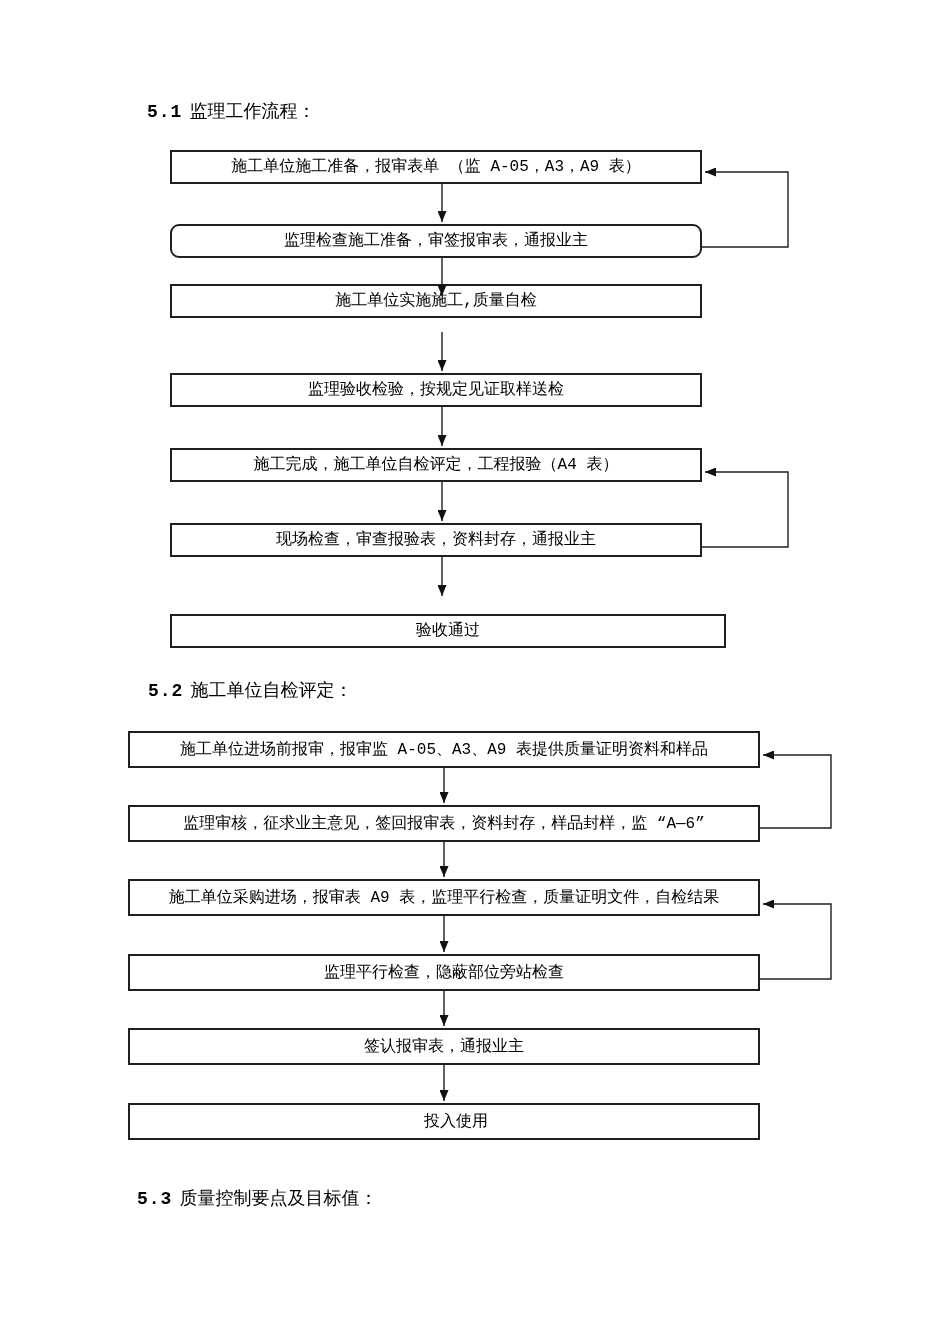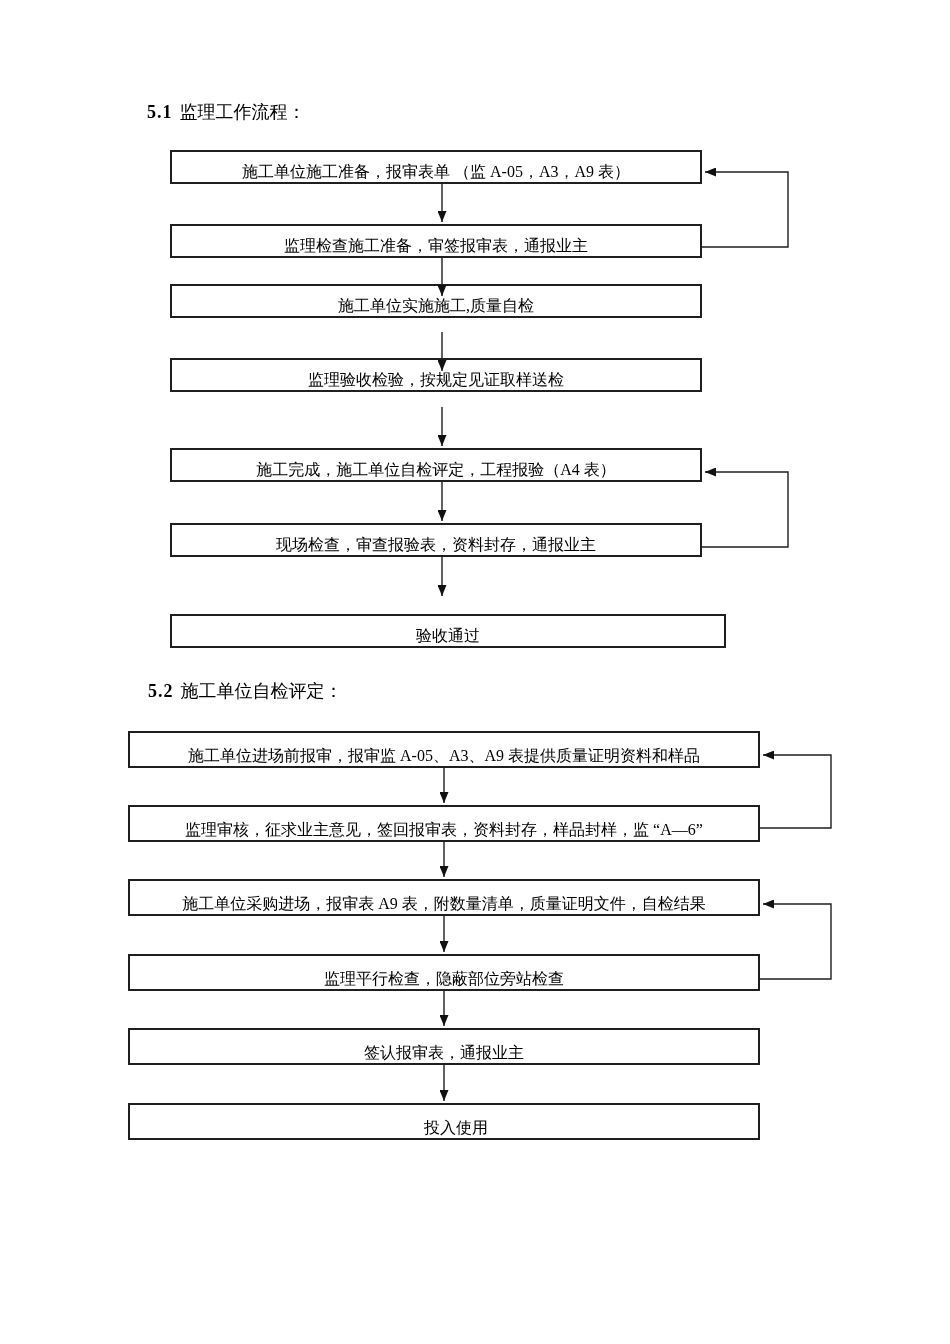--- a/index.html
+++ b/index.html
@@ -5,21 +5,21 @@
   html, body {
     margin: 0;
     padding: 0;
     background: #ffffff;
   }
   .page {
     position: relative;
     width: 950px;
     height: 1344px;
     background: #ffffff;
-    font-family: Liberation Serif, serif;
+    font-family: Liberation Mono, monospace;
     color: #000000;
     overflow: hidden;
   }
   .heading {
     position: absolute;
     font-size: 18px;
     line-height: 24px;
     white-space: nowrap;
     color: #000000;
   }
@@ -27,21 +27,21 @@
     font-weight: bold;
     margin-right: 7px;
     letter-spacing: 1px;
   }
   .fbox {
     position: absolute;
     box-sizing: border-box;
     border: 2px solid #1f1f1f;
     background: #ffffff;
     display: flex;
-    align-items: flex-end;
+    align-items: center;
     justify-content: center;
     text-align: center;
     font-size: 16px;
     line-height: 20px;
     white-space: nowrap;
   }
   .overlay {
     position: absolute;
     left: 0;
     top: 0;
@@ -58,27 +58,27 @@
 
 <div class="page">
 
   <div class="heading" style="left:147px; top:100px;">
     <span class="num">5.1</span><span class="htext">监理工作流程：</span>
   </div>
 
   <div class="fbox" style="left:170px; top:150px; width:532px; height:34px;">
     <span>施工单位施工准备，报审表单 （监 A-05，A3，A9 表）</span>
   </div>
-  <div class="fbox" style="left:170px; top:224px; width:532px; height:34px;">
+  <div class="fbox" style="left:170px; top:224px; width:532px; height:34px;border-radius:9px;">
     <span>监理检查施工准备，审签报审表，通报业主</span>
   </div>
   <div class="fbox" style="left:170px; top:284px; width:532px; height:34px;">
     <span>施工单位实施施工,质量自检</span>
   </div>
-  <div class="fbox" style="left:170px; top:358px; width:532px; height:34px;">
+  <div class="fbox" style="left:170px; top:373px; width:532px; height:34px;">
     <span>监理验收检验，按规定见证取样送检</span>
   </div>
   <div class="fbox" style="left:170px; top:448px; width:532px; height:34px;">
     <span>施工完成，施工单位自检评定，工程报验（A4 表）</span>
   </div>
   <div class="fbox" style="left:170px; top:523px; width:532px; height:34px;">
     <span>现场检查，审查报验表，资料封存，通报业主</span>
   </div>
   <div class="fbox" style="left:170px; top:614px; width:556px; height:34px;">
     <span>验收通过</span>
@@ -88,32 +88,35 @@
     <span class="num">5.2</span><span class="htext">施工单位自检评定：</span>
   </div>
 
   <div class="fbox" style="left:128px; top:731px; width:632px; height:37px;">
     <span>施工单位进场前报审，报审监 A-05、A3、A9 表提供质量证明资料和样品</span>
   </div>
   <div class="fbox" style="left:128px; top:805px; width:632px; height:37px;">
     <span>监理审核，征求业主意见，签回报审表，资料封存，样品封样，监 “A—6”</span>
   </div>
   <div class="fbox" style="left:128px; top:879px; width:632px; height:37px;">
-    <span>施工单位采购进场，报审表 A9 表，附数量清单，质量证明文件，自检结果</span>
+    <span>施工单位采购进场，报审表 A9 表，监理平行检查，质量证明文件，自检结果</span>
   </div>
   <div class="fbox" style="left:128px; top:1028px; width:632px; height:37px;">
     <span>签认报审表，通报业主</span>
   </div>
   <div class="fbox" style="left:128px; top:954px; width:632px; height:37px;">
     <span>监理平行检查，隐蔽部位旁站检查</span>
   </div>
   <div class="fbox" style="left:128px; top:1103px; width:632px; height:37px;padding-left:24px;">
     <span>投入使用</span>
   </div>
 
+  <div class="heading" style="left:137px; top:1187px;">
+    <span class="num">5.3</span><span class="htext">质量控制要点及目标值：</span>
+  </div>
 
   <svg class="overlay" width="950" height="1344" viewBox="0 0 950 1344">
     <defs>
       <marker id="ah" viewBox="0 0 11 9" markerWidth="11" markerHeight="9" refX="11" refY="4.5" orient="auto" markerUnits="userSpaceOnUse">
         <path d="M0 0 L11 4.5 L0 9 Z" style="fill:#111111; stroke:none;"></path>
       </marker>
     </defs>
 
     <line x1="442" y1="184" x2="442" y2="222" marker-end="url(#ah)"></line>
     <line x1="442" y1="258" x2="442" y2="296" marker-end="url(#ah)"></line>

